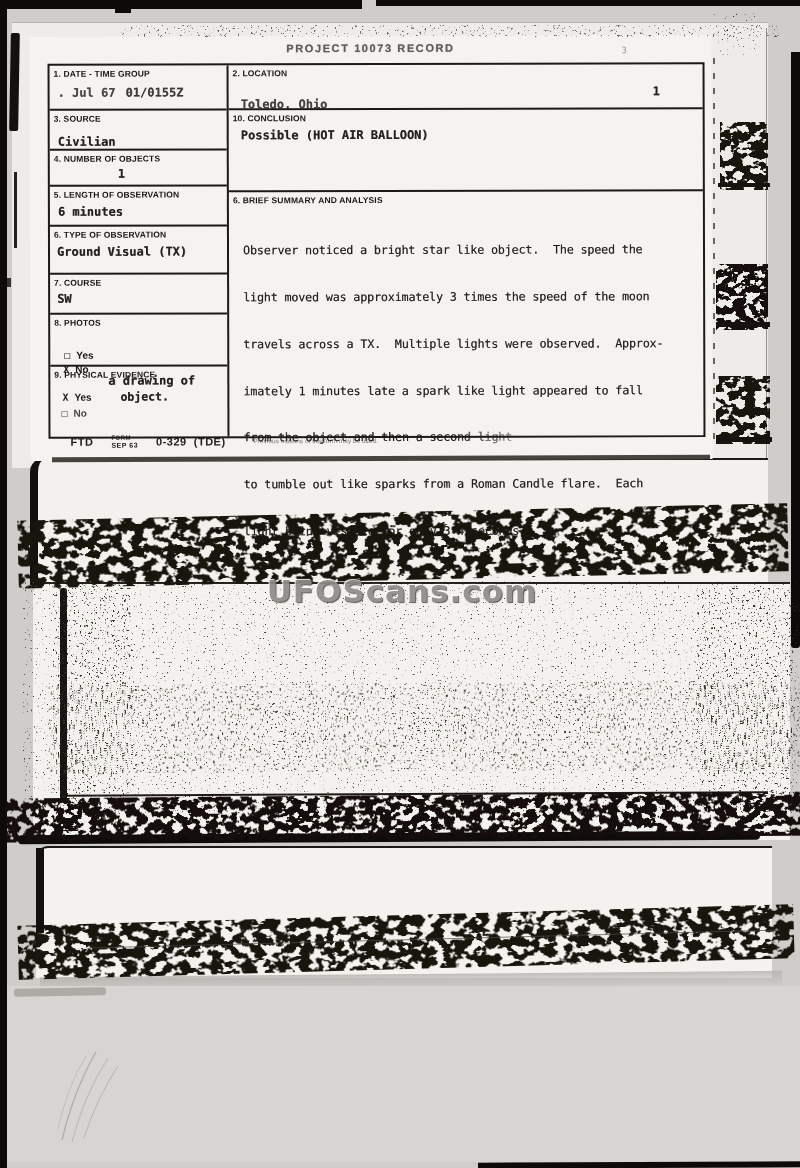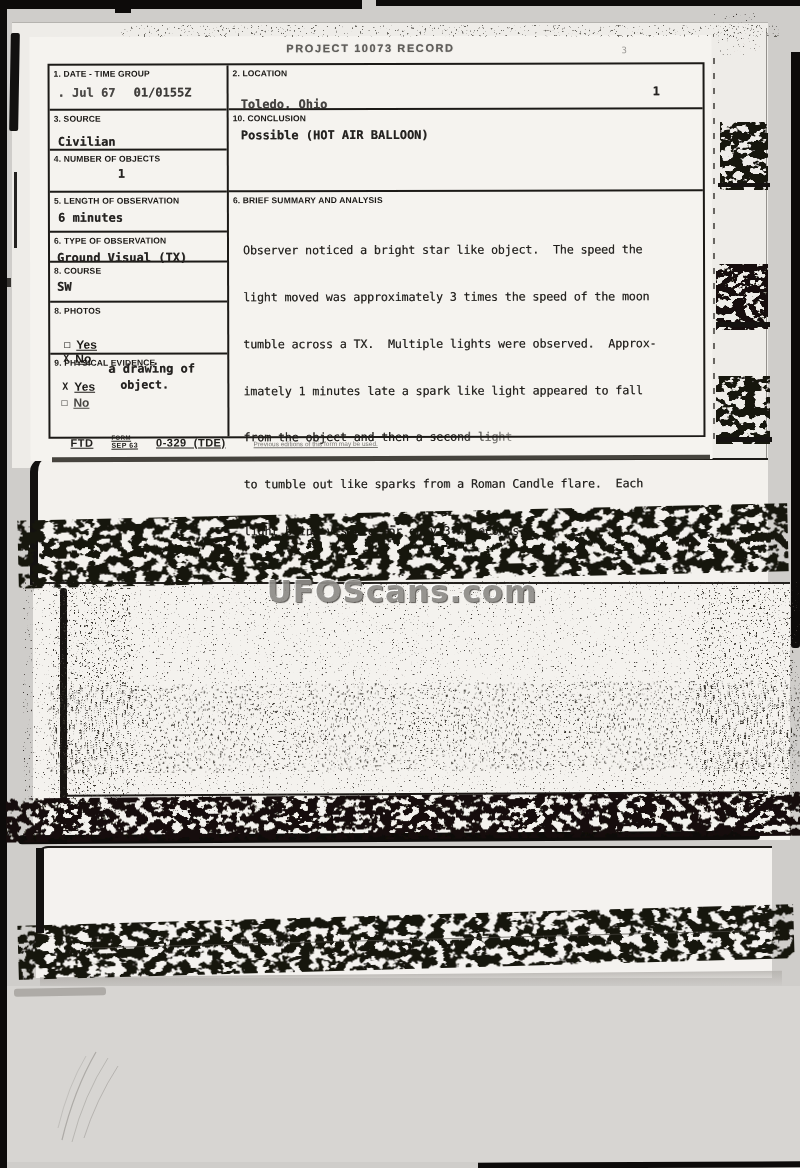--- a/index.html
+++ b/index.html
@@ -59,22 +59,22 @@
   .lbl{position:absolute;top:3px;left:4px;font-size:8.5px;font-weight:bold;color:#191714;letter-spacing:.15px;white-space:pre;}
   .val{position:absolute;font-family:"DejaVu Sans Mono",monospace;font-weight:bold;font-size:12px;color:#242220;
        white-space:pre;text-shadow:0.3px 0 0 rgba(36,34,32,.6);}
   .sum{position:absolute;left:14px;top:20px;font-family:"DejaVu Sans Mono",monospace;font-size:11.7px;
        line-height:15.6px;color:#1f1d1a;white-space:pre;letter-spacing:-0.15px;text-shadow:0.3px 0 0 rgba(31,29,26,.55);}
   .sum-line.fade{-webkit-mask-image:linear-gradient(90deg,#000 50%,rgba(0,0,0,.3) 70%,transparent 82%);
                  mask-image:linear-gradient(90deg,#000 50%,rgba(0,0,0,.3) 70%,transparent 82%);}
   .opt{position:absolute;display:flex;align-items:center;}
   .opt .mark{display:inline-block;width:12px;font-family:"DejaVu Sans Mono",monospace;font-weight:bold;
              font-size:10px;color:#1e1c19;line-height:10px;}
-  .opt .txt{font-size:12px;font-weight:bold;color:#1b1916;text-decoration:underline;}
-  #footer{position:absolute;left:40px;top:398px;display:flex;align-items:flex-end;gap:18px;color:#22201d;text-decoration:underline;}
+  .opt .txt{font-size:10px;font-weight:bold;color:#1b1916;}
+  #footer{position:absolute;left:40px;top:398px;display:flex;align-items:center;gap:18px;color:#22201d;}
   #footer .org,#footer .num{font-size:11px;font-weight:bold;letter-spacing:.5px;white-space:pre;}
   #footer .stack{display:flex;flex-direction:column;line-height:1;align-items:flex-start;}
   #footer .stack .fw{font-size:6px;font-weight:bold;letter-spacing:.5px;margin-bottom:1px;}
   #footer .stack .fd{font-size:7px;font-weight:bold;letter-spacing:.5px;}
   #footer .note{font-size:6.5px;opacity:.6;margin-left:10px;margin-bottom:1px;white-space:nowrap;}
 
   
   #watermark{position:absolute;left:402px;top:591px;transform:translate(-50%,-50%);z-index:9;
              font-family:"DejaVu Sans",sans-serif;font-weight:bold;font-size:31px;letter-spacing:1px;
              color:#8f8d89;text-shadow:-1px -1px 1px #ffffff,1px 1px 1px #504d49;opacity:.92;}
@@ -111,45 +111,45 @@
   <div class="page" id="card">
     <div class="title">PROJECT 10073 RECORD</div>
     <div class="stray" id="stray-3">3</div>
 
     <div id="table">
       <div id="col-left">
 
         <div class="cell" style="height:45px">
           <div class="lbl">1. DATE - TIME GROUP</div>
           <div class="val" style="left:8px;top:20px;opacity:.82">. Jul 67</div>
-          <div class="val" style="left:84px;top:20px;opacity:.88">01/0155Z</div>
+          <div class="val" style="left:76px;top:20px;opacity:.88">01/0155Z</div>
         </div>
 
         <div class="cell" style="height:40px">
           <div class="lbl">3. SOURCE</div>
           <div class="val" style="left:8px;top:24px">Civilian</div>
         </div>
 
-        <div class="cell" style="height:42px">
+        <div class="cell" style="height:36px">
           <div class="lbl">4. NUMBER OF OBJECTS</div>
           <div class="val" style="left:68px;top:16px">1</div>
         </div>
 
         <div class="cell" style="height:40px">
           <div class="lbl">5. LENGTH OF OBSERVATION</div>
           <div class="val" style="left:8px;top:18px">6 minutes</div>
         </div>
 
-        <div class="cell" style="height:30px">
+        <div class="cell" style="height:48px">
           <div class="lbl">6. TYPE OF OBSERVATION</div>
           <div class="val" style="left:7px;top:18px">Ground Visual (TX)</div>
         </div>
 
         <div class="cell" style="height:40px">
-          <div class="lbl">8. COURSE</div>
+          <div class="lbl">7. COURSE</div>
           <div class="val" style="left:7px;top:17px">SW</div>
         </div>
 
         <div class="cell" style="height:52px">
           <div class="lbl">8. PHOTOS</div>
           <div class="opt" style="left:14px;top:35px">
             <span class="mark">□</span>
             <span class="txt">Yes</span>
           </div>
           <div class="opt" style="left:13px;top:49px">
@@ -183,21 +183,21 @@
         <div class="cell" style="height:82px">
           <div class="lbl">10. CONCLUSION</div>
           <div class="val" style="left:12px;top:18px">Possible (HOT AIR BALLOON)</div>
         </div>
 
         <div class="cell last" style="height:248px">
           <div class="lbl">6. BRIEF SUMMARY AND ANALYSIS</div>
           <div class="sum">
             <div class="sum-line">Observer noticed a bright star like object.  The speed the</div>
             <div class="sum-line">light moved was approximately 3 times the speed of the moon</div>
-            <div class="sum-line">tumble across a TX.  Multiple lights were observed.  Approx-</div>
+            <div class="sum-line">travels across a TX.  Multiple lights were observed.  Approx-</div>
             <div class="sum-line">imately 1 minutes late a spark like light appeared to fall</div>
             <div class="sum-line fade">from the object and then a second light</div>
             <div class="sum-line">to tumble out like sparks from a Roman Candle flare.  Each</div>
             <div class="sum-line">light being visible for only 3-4 seconds.</div>
           </div>
         </div>
       </div>
     </div>
 
     <div id="footer">

